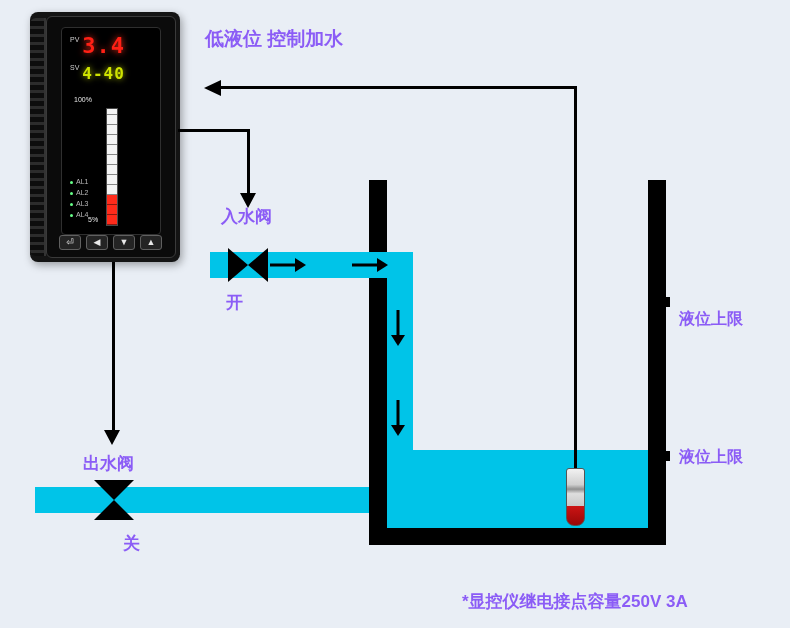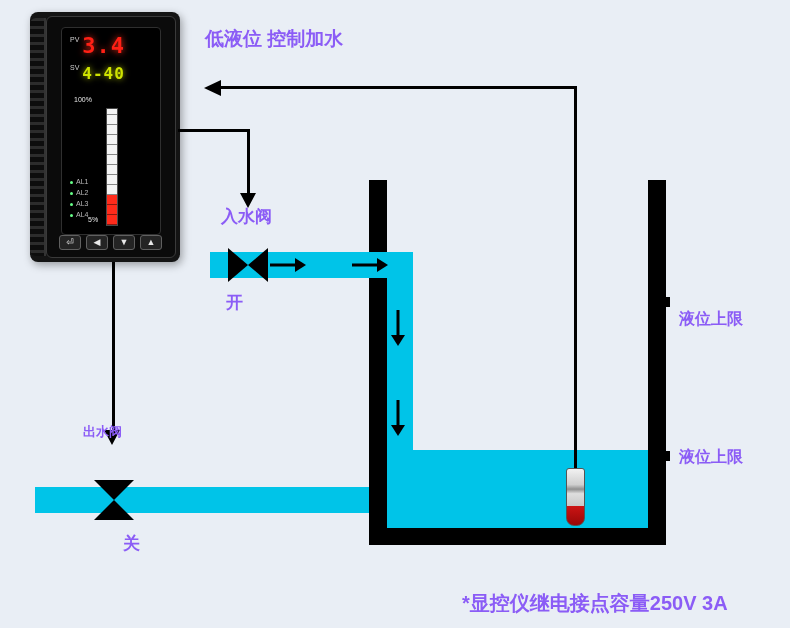--- a/index.html
+++ b/index.html
@@ -64,25 +64,25 @@
   
   .probe { position:absolute; left:566px; top:468px; width:19px; height:58px; z-index:6; border-radius:3px 3px 8px 8px; border:1px solid #555;
       background:linear-gradient(to bottom,#f2f2f2 0%,#cfcfcf 28%,#8f8f8f 36%,#dedede 44%,#c8c8c8 66%,var(--probe-red,#cc1414) 66%,#990808 100%); }
 
   
   .label { position:absolute; color:#8b5cf6; z-index:6; font-weight:700; white-space:nowrap; }
   .title        { left:205px; top:26px;  font-size:19px; }
   .signal-text  { left:362px; top:96px;  font-size:18px; }
   .inlet-label  { left:221px; top:205px; font-size:17px; }
   .inlet-state  { left:226px; top:291px; font-size:17px; }
-  .outlet-label { left:83px;  top:423px; font-size:13px; }
+  .outlet-label { left:83px;  top:452px; font-size:17px; }
   .outlet-state { left:123px; top:532px; font-size:17px; }
   .upper-label  { left:679px; top:293px; font-size:16px;margin-top:16px; }
   .lower-label  { left:679px; top:447px; font-size:16px; }
-  .note         { left:462px; top:590px; font-size:20px; }
+  .note         { left:462px; top:590px; font-size:17px; }
   .marker { position:absolute; width:10px; height:10px; background:var(--ink,#000); z-index:5; }
   .marker-upper { left:660px; top:297px; }
   .marker-lower { left:660px; top:451px; }
 </style>
 </head>
 <body>
 
 <div class="canvas">
 
   <div class="device">

